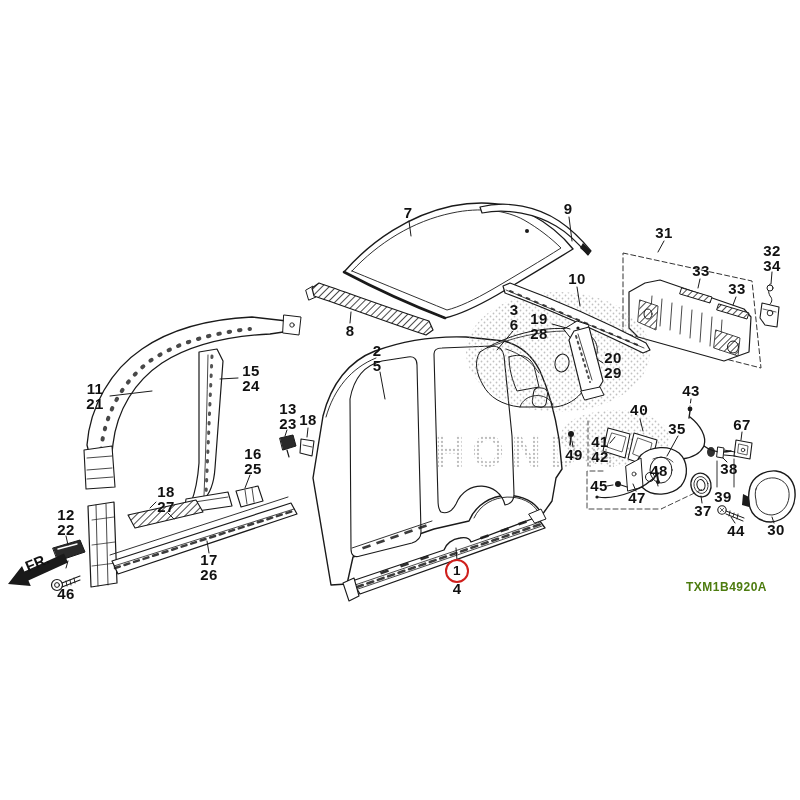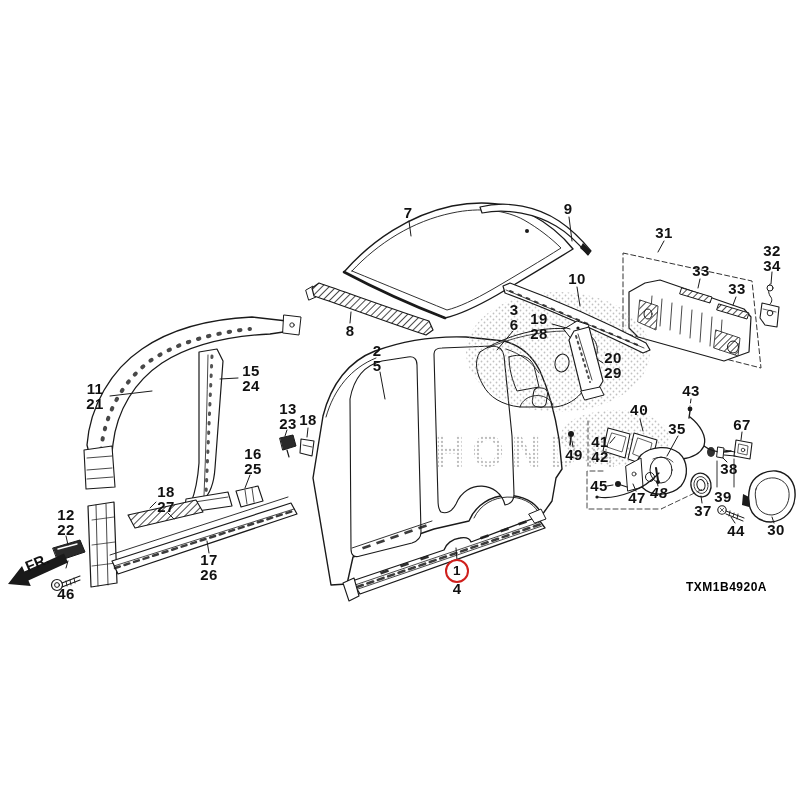--- a/index.html
+++ b/index.html
@@ -8,21 +8,21 @@
   .canvas svg.art{position:absolute;left:0;top:0;}
   .callout-layer{position:absolute;left:0;top:0;width:800px;height:800px;}
   .callout{position:absolute;transform:translate(-50%,-50%);
            font:bold 15px/1.0 "Liberation Sans",sans-serif;color:#111;
            text-align:center;letter-spacing:.3px;white-space:nowrap;}
   .callout div{line-height:1.02;}
   .callout.circled{width:20px;height:20px;border:2.4px solid #cf1f1c;border-radius:50%;
            background:rgba(255,255,255,.9);display:flex;align-items:center;justify-content:center;
            font-size:13.5px;}
   .part-code{position:absolute;left:655px;top:580px;width:112px;text-align:right;
-           font:bold 12px "Liberation Sans",sans-serif;color:#000000;letter-spacing:.5px;}
+           font:bold 12px "Liberation Sans",sans-serif;color:#4d7c0f;letter-spacing:.5px;}
   .wm{mix-blend-mode:darken;}
 </style>
 </head>
 <body>
 
 <div class="canvas">
 
 <svg class="art" width="800" height="800" viewBox="0 0 800 800">
   <defs>
     <pattern id="stip" width="6" height="6" patternUnits="userSpaceOnUse">
@@ -423,21 +423,21 @@
       </div>
       <div class="callout" style="left: 723px; top: 497px;">
         <div>39</div>
       </div>
       <div class="callout" style="left: 599px; top: 486px;">
         <div>45</div>
       </div>
       <div class="callout" style="left: 637px; top: 498px;">
         <div>47</div>
       </div>
-      <div class="callout" style="left: 659px; top: 493px; font-style: italic;">
+      <div class="callout" style="left: 659px; top: 471px;">
         <div>48</div>
       </div>
       <div class="callout" style="left: 703px; top: 511px;">
         <div>37</div>
       </div>
       <div class="callout" style="left: 736px; top: 531px;">
         <div>44</div>
       </div>
       <div class="callout" style="left: 776px; top: 530px;">
         <div>30</div>

